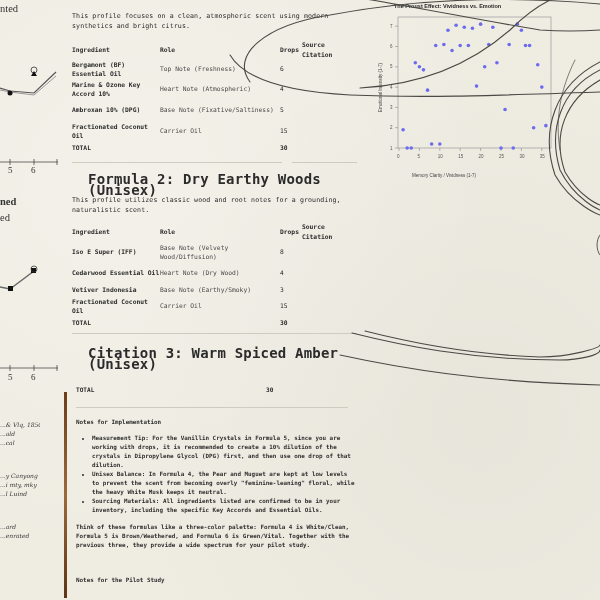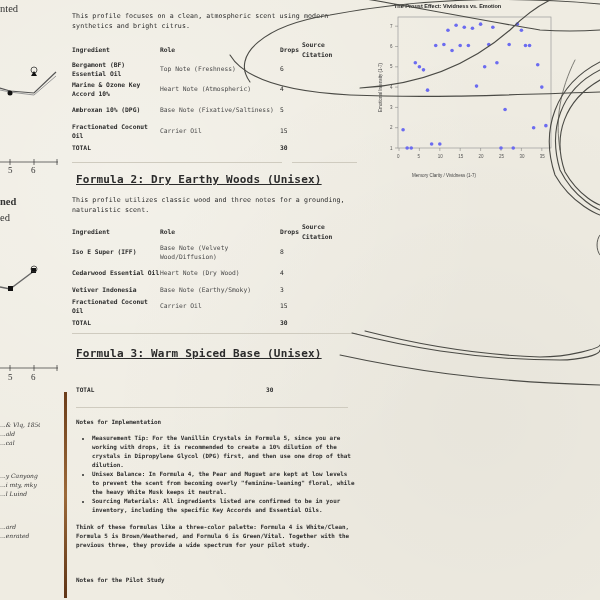--- a/index.html
+++ b/index.html
@@ -26,21 +26,21 @@
   
   .doc { position:absolute; left:72px; top:0; width:285px; font-size:7px; line-height:11px; }
   .doc p { margin:0; }
   .intro { position:absolute; left:0; width:285px; font-size:6.6px; line-height:10px; letter-spacing:0.1px; }
   table.f { position:absolute; left:0; width:285px; border-collapse:collapse; font-size:6.3px; line-height:9.5px; }
   table.f td, table.f th { padding:0; vertical-align:middle; text-align:left; }
   table.f th { font-weight:bold; }
   table.f td.ing { font-weight:bold; width:88px; }
   table.f td.role { color:#4a4a4a; width:120px; }
   table.f td.drops, table.f th.drops { width:22px; }
-  .h2 { position:absolute; left:4px; font-weight:bold; font-size:11px; letter-spacing:0.2px;text-decoration:underline; }
+  .h2 { position:absolute; left:16px; font-weight:bold; font-size:14px; letter-spacing:0.2px; }
   .divider { position:absolute; height:1px; background:#cfcbbf; }
   .notes { position:absolute; left:4px; width:280px; font-size:5.9px; line-height:9px; font-weight:bold; color:#2e2e2e; }
   .notes ul { margin:0; padding-left:16px; }
   .notes li { margin:0; }
 
   
   .chart { position:absolute; left:372px; top:0; width:185px; height:185px; }
   .chart .title { position:absolute; left:22px; top:3px; font-family:"Liberation Sans","DejaVu Sans",sans-serif; font-size:5.5px; font-weight:bold; color:#222; }
   .chart .xl { position:absolute; left:40px; top:173px; font-family:"Liberation Sans",sans-serif; font-size:4.5px; color:#444; }
   .chart .yl { position:absolute; left:-16px; top:85px; transform:rotate(-90deg); font-family:"Liberation Sans",sans-serif; font-size:4.5px; color:#444; white-space:nowrap; }
@@ -137,21 +137,21 @@
           <td></td>
       <td>30</td>
           <td></td>
     </tr>
   </tbody>
     </table>
   <div class="divider" style="left:0;top:162px;width:210px;"></div>
   <div class="divider" style="left:220px;top:162px;width:65px;"></div>
 
   <div class="h2" style="top:174px;">Formula 2: Dry Earthy Woods (Unisex)</div>
-  <p class="intro" style="top:195px;">This profile utilizes classic wood and three notes for a grounding, naturalistic scent.</p>
+  <p class="intro" style="top:195px;">This profile utilizes classic wood and root notes for a grounding, naturalistic scent.</p>
 
   <table class="f" style="top:222px;">
     <tbody>
         <tr style="height:18px;">
       <th>Ingredient</th>
       <th>Role</th>
       <th class="drops">Drops</th>
       <th>Source Citation</th>
     </tr>
     <tr style="height:22px;">
@@ -181,21 +181,21 @@
     <tr style="height:14px;font-weight:bold;">
       <td>TOTAL</td>
           <td></td>
       <td>30</td>
           <td></td>
     </tr>
   </tbody>
     </table>
   <div class="divider" style="left:0;top:333px;width:285px;"></div>
 
-  <div class="h2" style="top:348px;">Formula 3: Warm Spiced Base (Unisex)</div>
+  <div class="h2" style="top:348px;">Citation 3: Warm Spiced Amber (Unisex)</div>
 
   <div style="position:absolute;left:4px;top:384px;width:200px;font-weight:bold;font-size:6.1px;">
     <span>TOTAL</span>
     <span style="position:absolute;left:190px;">30</span>
   </div>
   <div class="divider" style="left:4px;top:407px;width:272px;"></div>
 
   <div class="notes" style="top:418px;">
     <div>Notes for Implementation</div>
     <ul style="margin-top:7px;">

